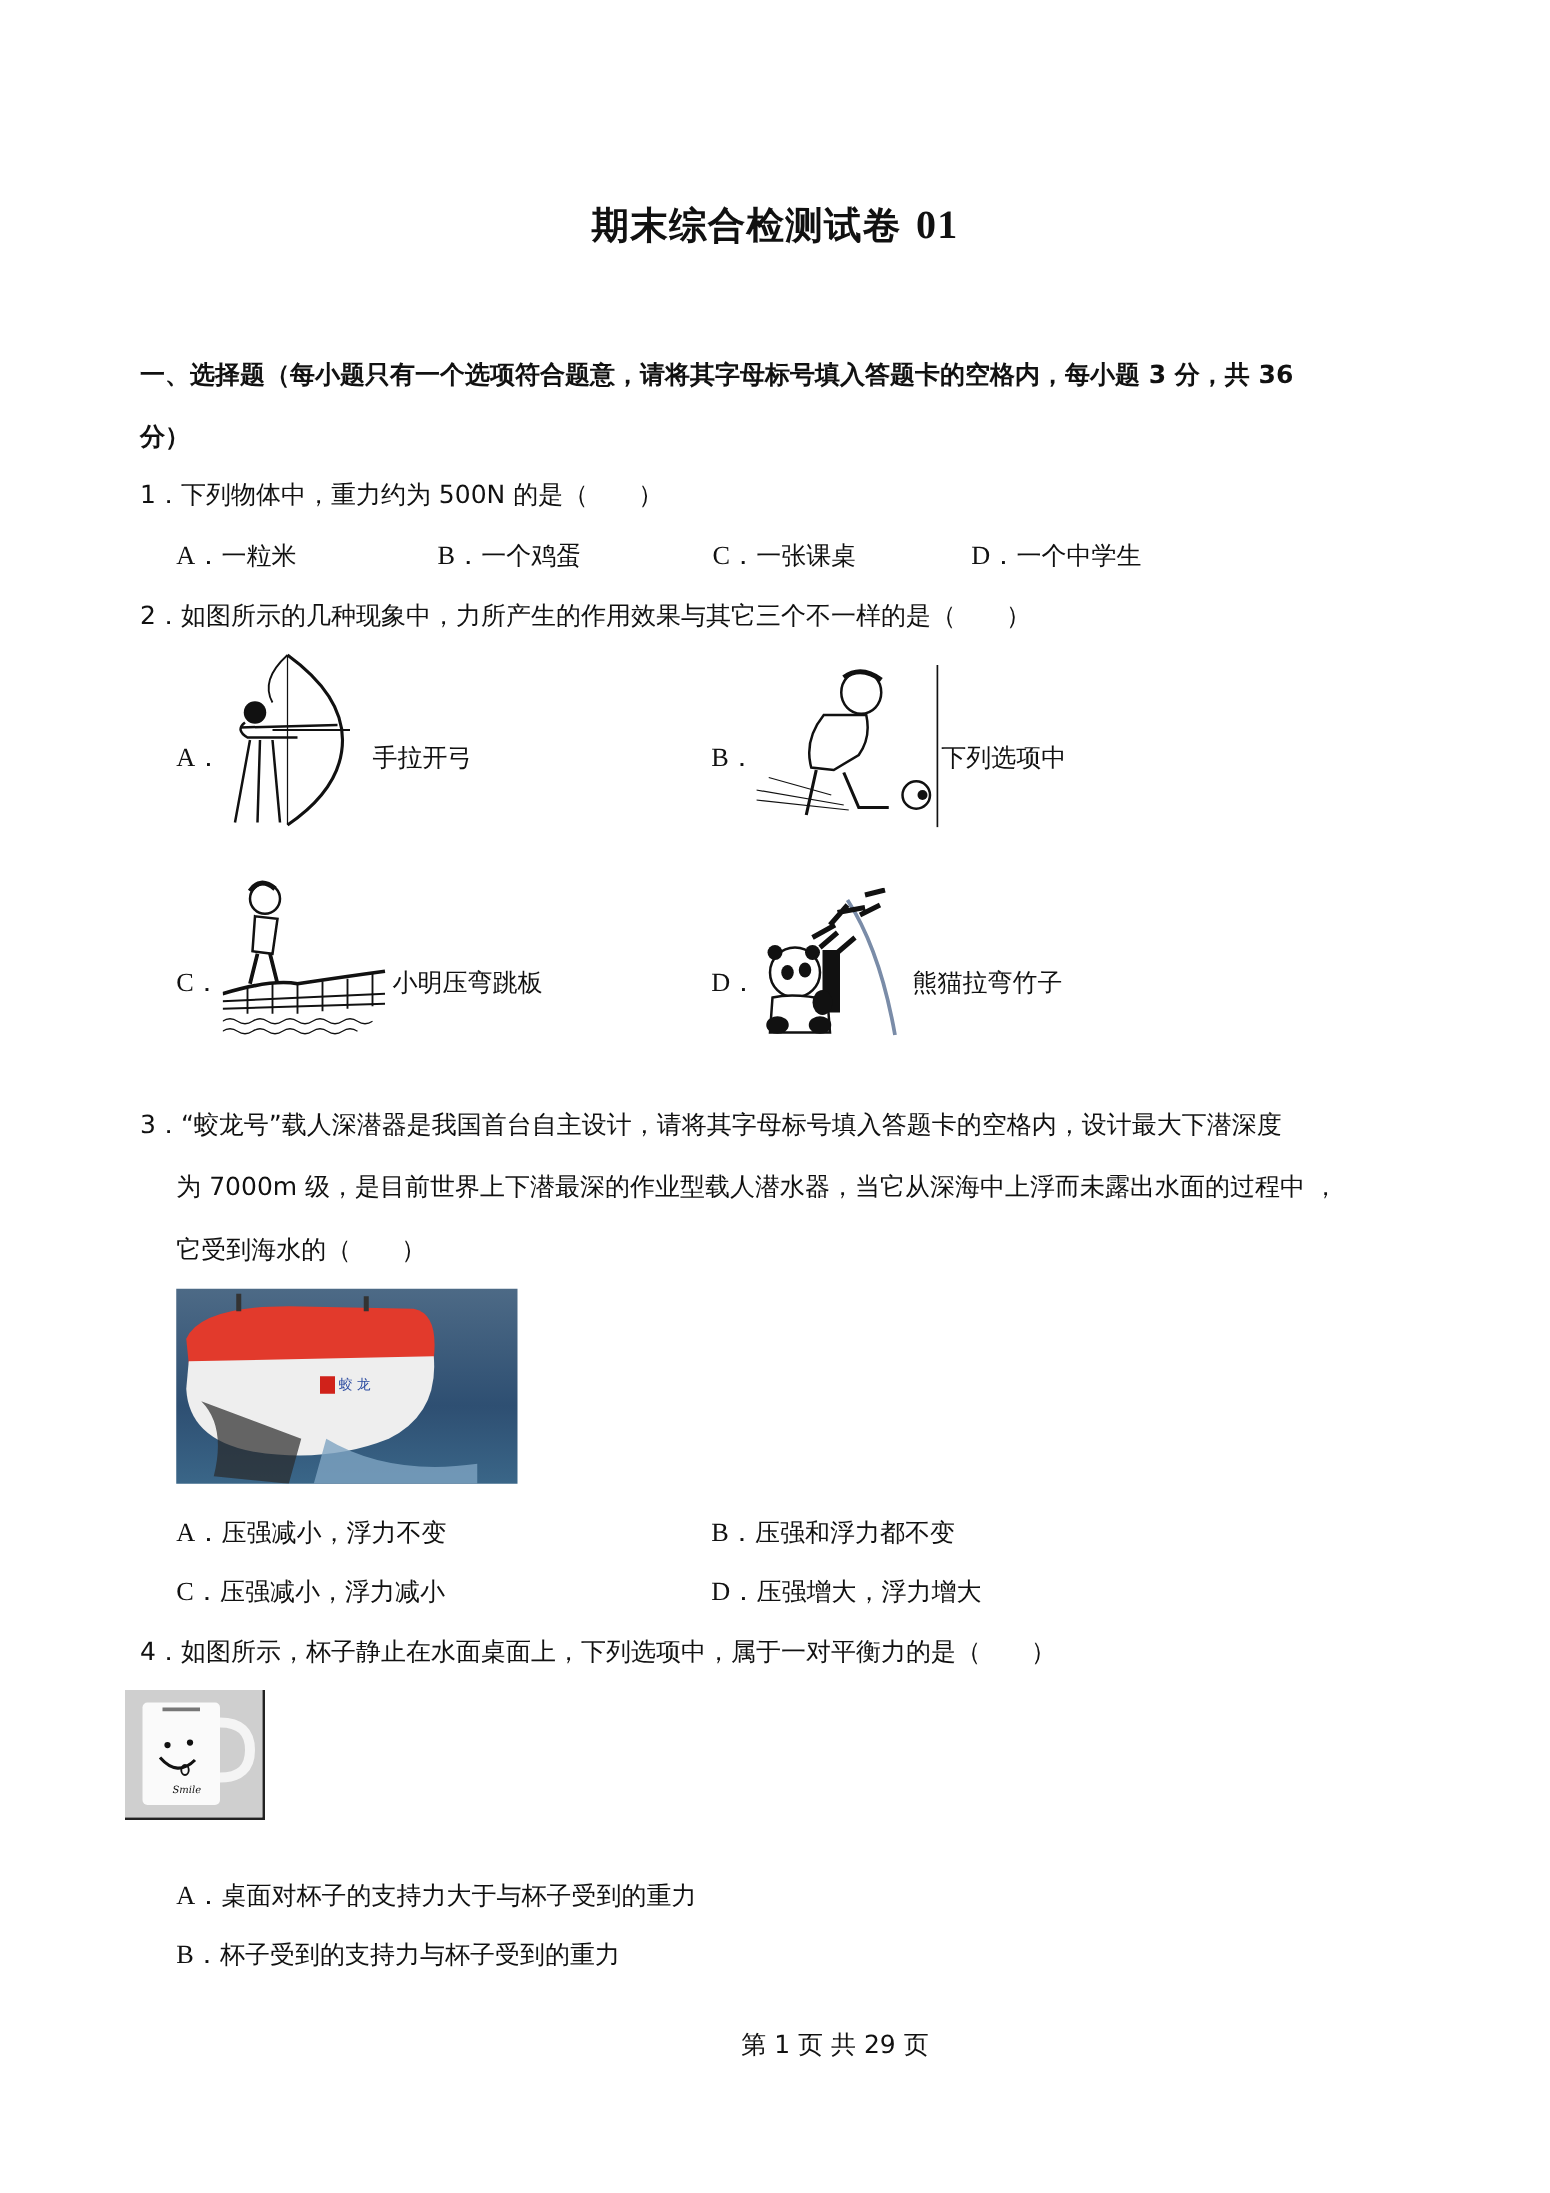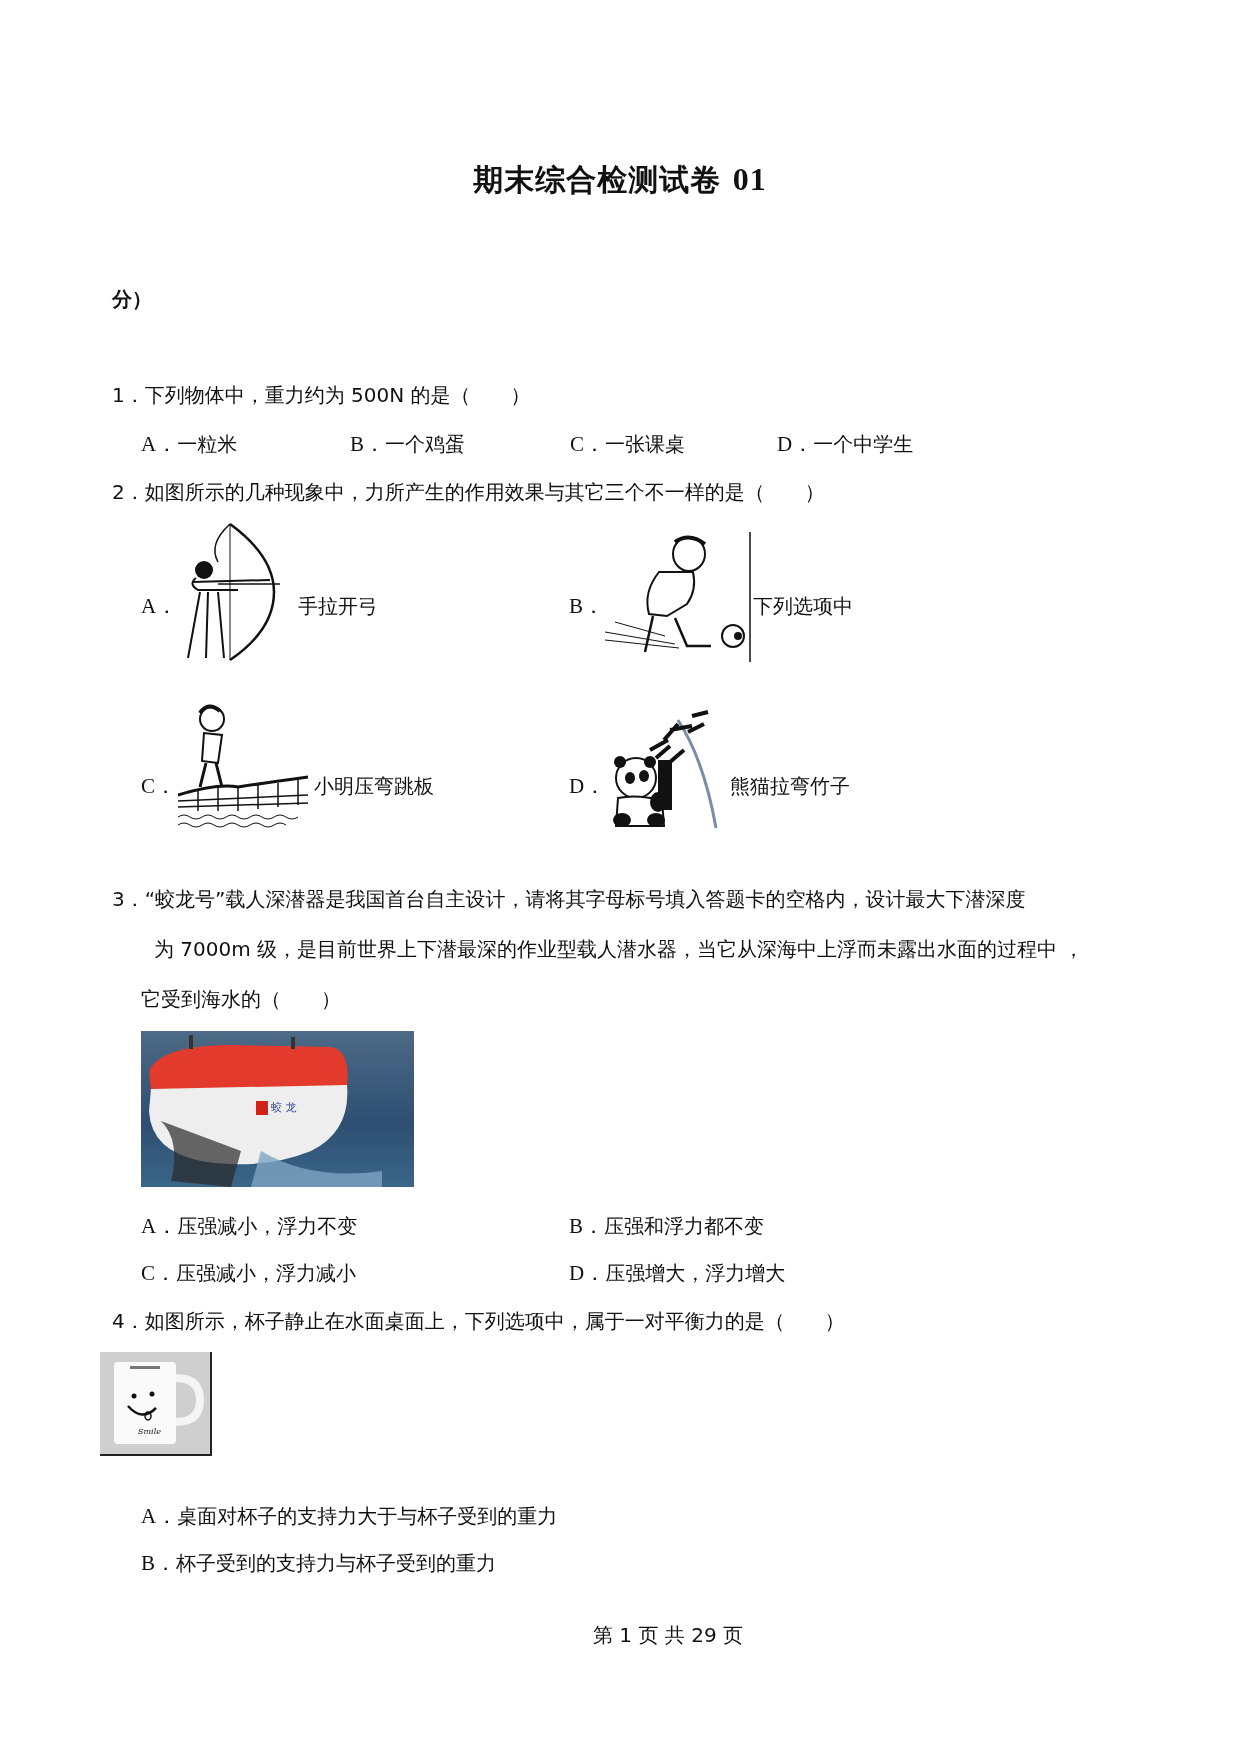--- a/index.html
+++ b/index.html
@@ -31,20 +31,21 @@
   </style>
 </head>
 <body>
 
 <div class="abs title">
   <span>期末综合检测试卷</span>
   <span class="num">01</span>
 </div>
 
 <div class="abs section" style="top:274px;">
+  <div>一、选择题（每小题只有一个选项符合题意，请将其字母标号填入答题卡的空格内，每小题 3 分，共 36</div>
   <div>分）</div>
 </div>
 
 <div class="abs txt" style="left:112px; top:381px;">
   <span>1．</span><span>下列物体中，重力约为 500N 的是（　　）</span>
 </div>
 <div class="abs txt" style="left:141px; top:430px;">
   <span class="opt-letter">A．</span><span>一粒米</span>
 </div>
 <div class="abs txt" style="left:350px; top:430px;">
@@ -141,21 +142,21 @@
     <ellipse cx="14" cy="110" rx="9" ry="7" fill="#111"></ellipse>
       <ellipse cx="48" cy="110" rx="9" ry="7" fill="#111"></ellipse>
     <ellipse cx="50" cy="92" rx="8" ry="10" fill="#111"></ellipse>
   </svg>
 </div>
 <div class="abs txt" style="left:730px; top:772px;">熊猫拉弯竹子</div>
 
 <div class="abs txt" style="left:112px; top:885px;">
   <span>3．</span><span>“蛟龙号”载人深潜器是我国首台自主设计，请将其字母标号填入答题卡的空格内，设计最大下潜深度</span>
 </div>
-<div class="abs txt" style="left:154px; top:935px;">为 7000m 级，是目前世界上下潜最深的作业型载人潜水器，当它从深海中上浮而未露出水面的过程中 ，</div>
+<div class="abs txt" style="left:141px; top:935px;">为 7000m 级，是目前世界上下潜最深的作业型载人潜水器，当它从深海中上浮而未露出水面的过程中 ，</div>
 <div class="abs txt" style="left:141px; top:985px;">它受到海水的（　　）</div>
 
 <div class="abs" style="left:141px; top:1031px; width:273px; height:156px; overflow:hidden; background:linear-gradient(180deg,#4d6a86 0%,#2e4f72 60%,#3a6688 100%);">
   <svg width="241" height="156" viewBox="0 0 241 156">
     <path d="M8 40 Q20 14 90 14 L190 16 Q210 20 206 56 L10 60 Z" fill="#e23a2c"></path>
     <path d="M10 58 L206 54 Q210 100 170 120 Q120 140 60 130 Q10 120 8 80 Z" fill="#eeeeee"></path>
     <rect x="115" y="70" width="12" height="14" fill="#d0221a"></rect>
     <text x="130" y="80" font-size="11" fill="#2a4aa0" font-family="DejaVu Sans, sans-serif">蛟 龙</text>
     <path d="M20 90 Q40 110 30 150 L90 156 L100 120 Z" fill="#2a2a2a" opacity="0.7"></path>
     <rect x="48" y="4" width="4" height="14" fill="#333"></rect>

